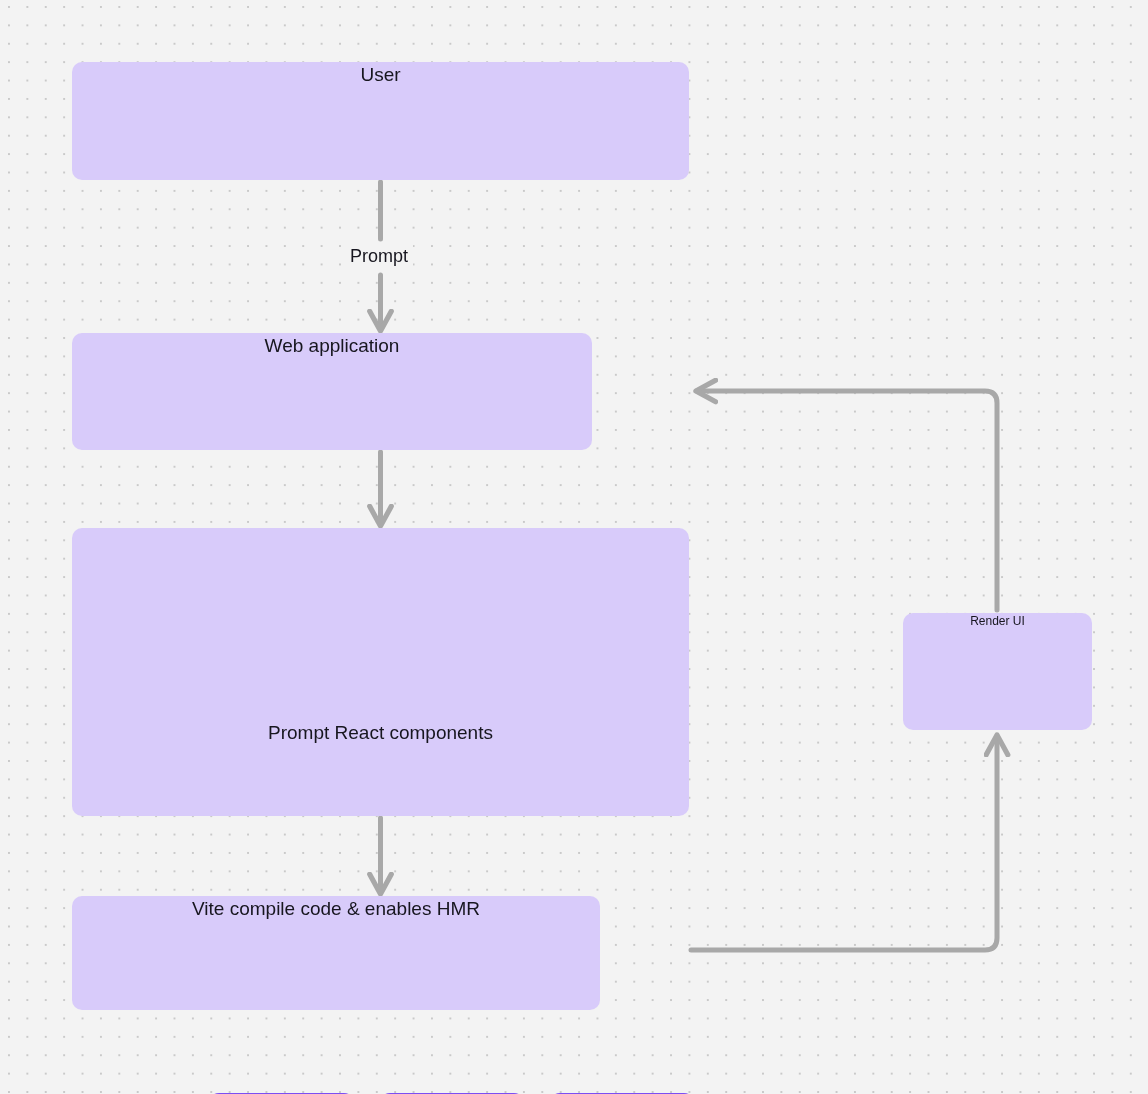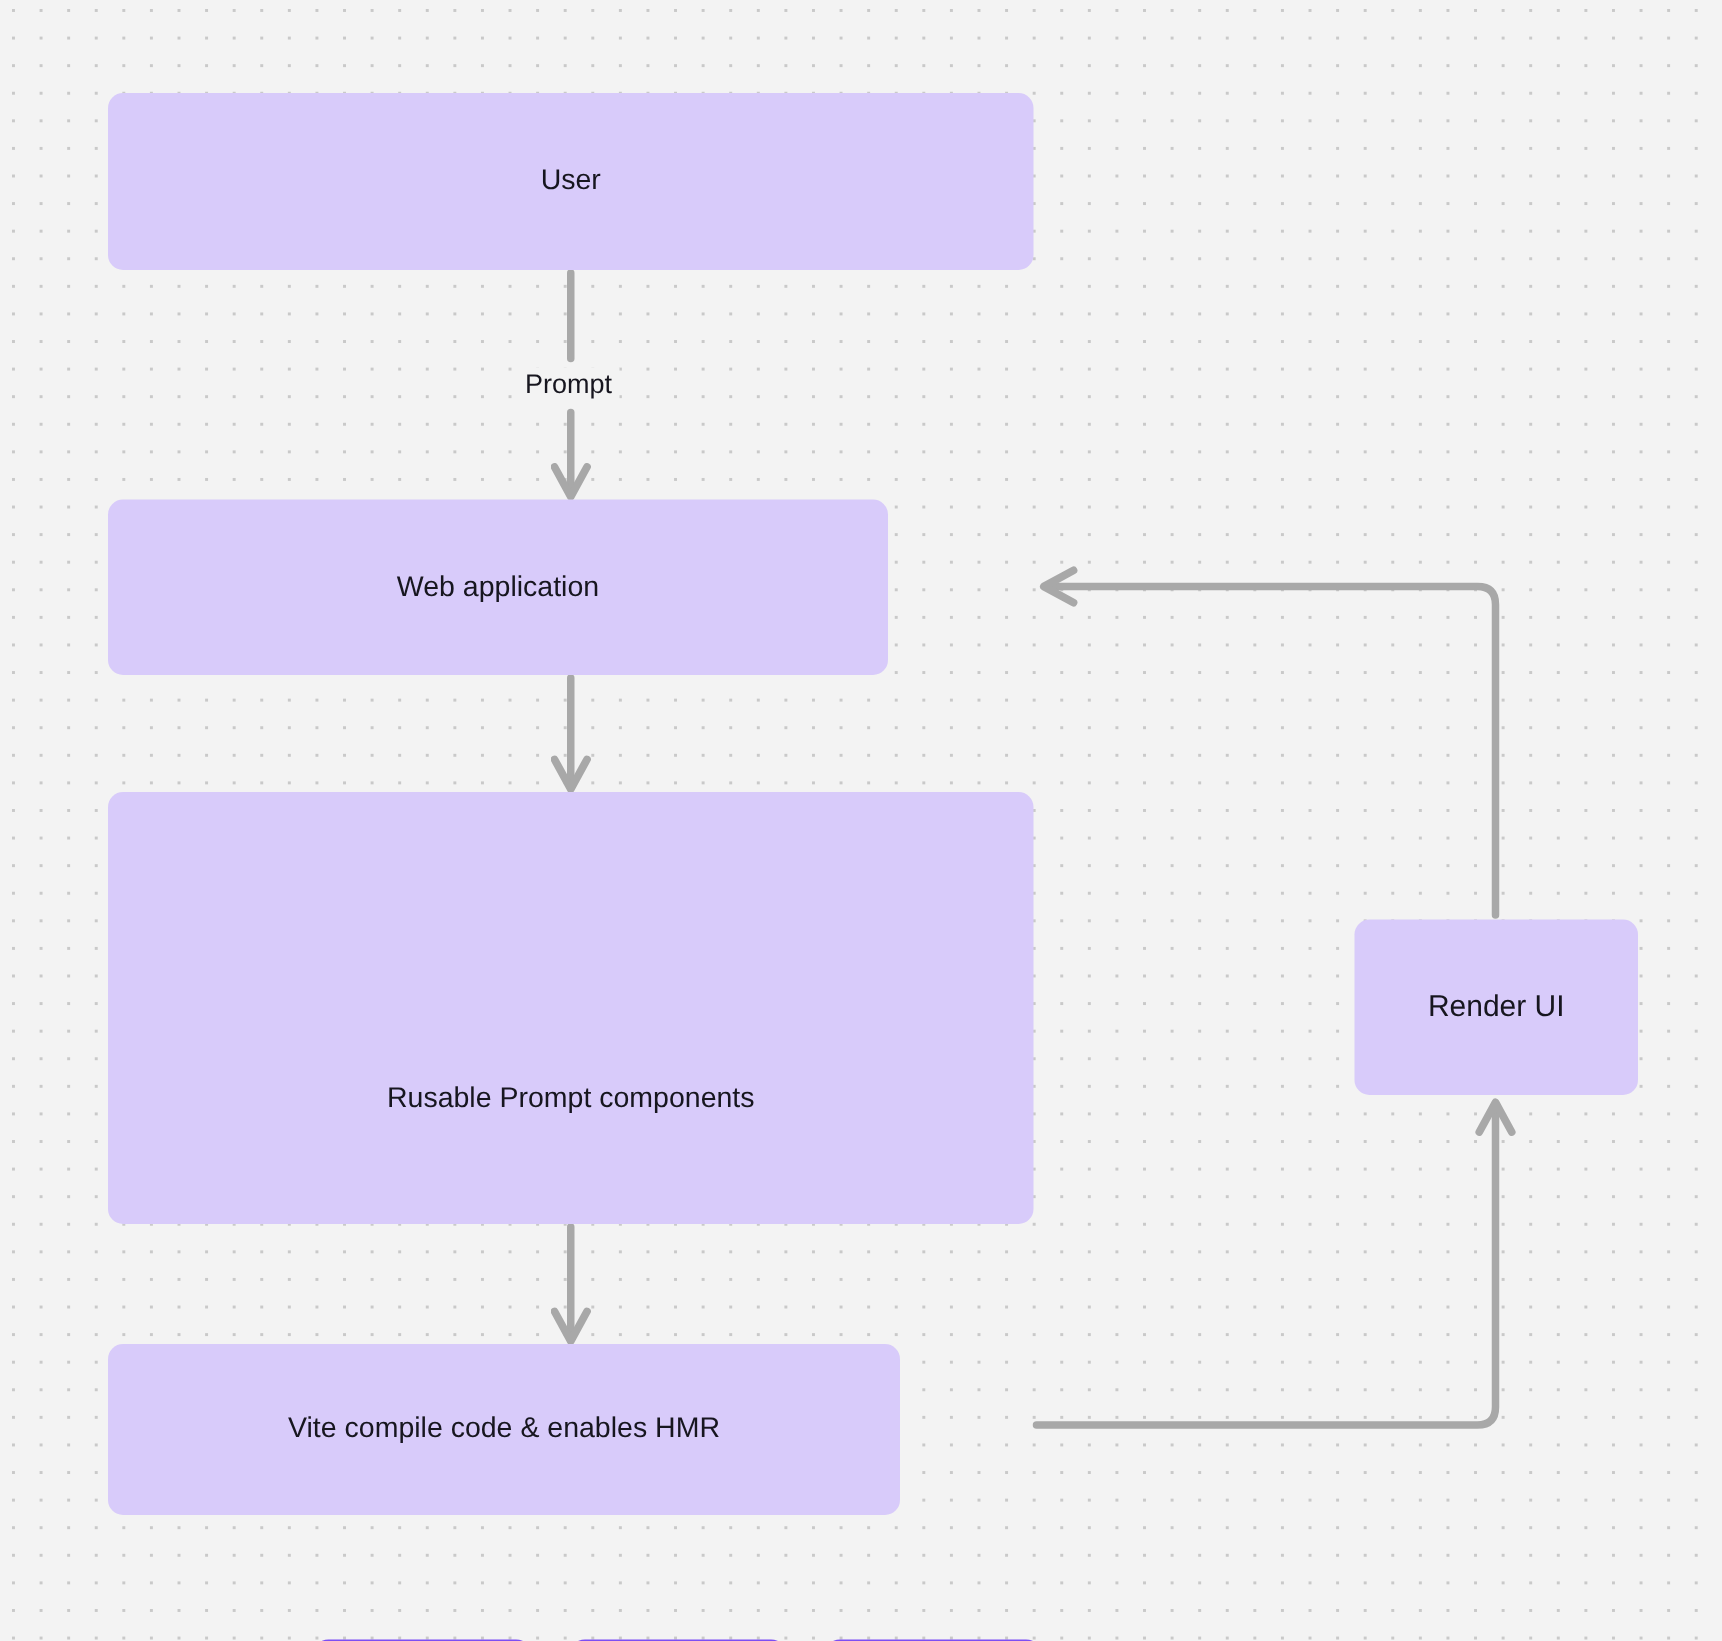--- a/index.html
+++ b/index.html
@@ -24,21 +24,20 @@
     background-size: 18.4px 18.4px;
     background-position: 8px 6px;
   }
 
   
   .node {
     position: absolute;
     box-sizing: border-box;
     border-radius: 10px;
     display: flex;
-    align-items: center;
     justify-content: center;
     text-align: center;
   }
   .node-outer {
     background: #d8cbfa;
     color: #17161f;
     font-size: 19px;
     line-height: 1.35;
   }
   .node-inner {
@@ -49,21 +48,21 @@
     border-radius: 11px;
     white-space: pre-line;
   }
 
   #node-user        { left: 72px;  top: 62px;  width: 617px; height: 118px; }
   #node-webapp      { left: 72px;  top: 333px; width: 520px; height: 117px; }
   #node-components  { left: 72px;  top: 528px; width: 617px; height: 288px;
                       display: block; }
   #node-vite        { left: 72px;  top: 896px; width: 528px; height: 114px; }
   #node-render      { left: 903px; top: 613px; width: 189px; height: 117px;
-                      font-size: 20px; }
+                      font-size: 12px; }
 
   #node-inner-html  { left: 136px; top: 565px; width: 147px; height: 107px; }
   #node-inner-css   { left: 307px; top: 565px; width: 146px; height: 107px; }
   #node-inner-js    { left: 477px; top: 565px; width: 146px; height: 107px; }
 
   #components-caption {
     position: absolute;
     left: 0;
     top: 192px;
     width: 617px;
@@ -145,21 +144,21 @@
     </div>
 
     <div class="node node-inner" id="node-inner-css">
       
     </div>
 
     <div class="node node-inner" id="node-inner-js">
       
     </div>
 
-    <div id="components-caption">Rusable Prompt components</div>
+    <div id="components-caption">Prompt React components</div>
   </div>
 
   <div class="node node-outer" id="node-vite">
     <span>Vite compile code &amp; enables HMR</span>
   </div>
 
   <div class="node node-outer" id="node-render">
     <span>Render UI</span>
   </div>
 

